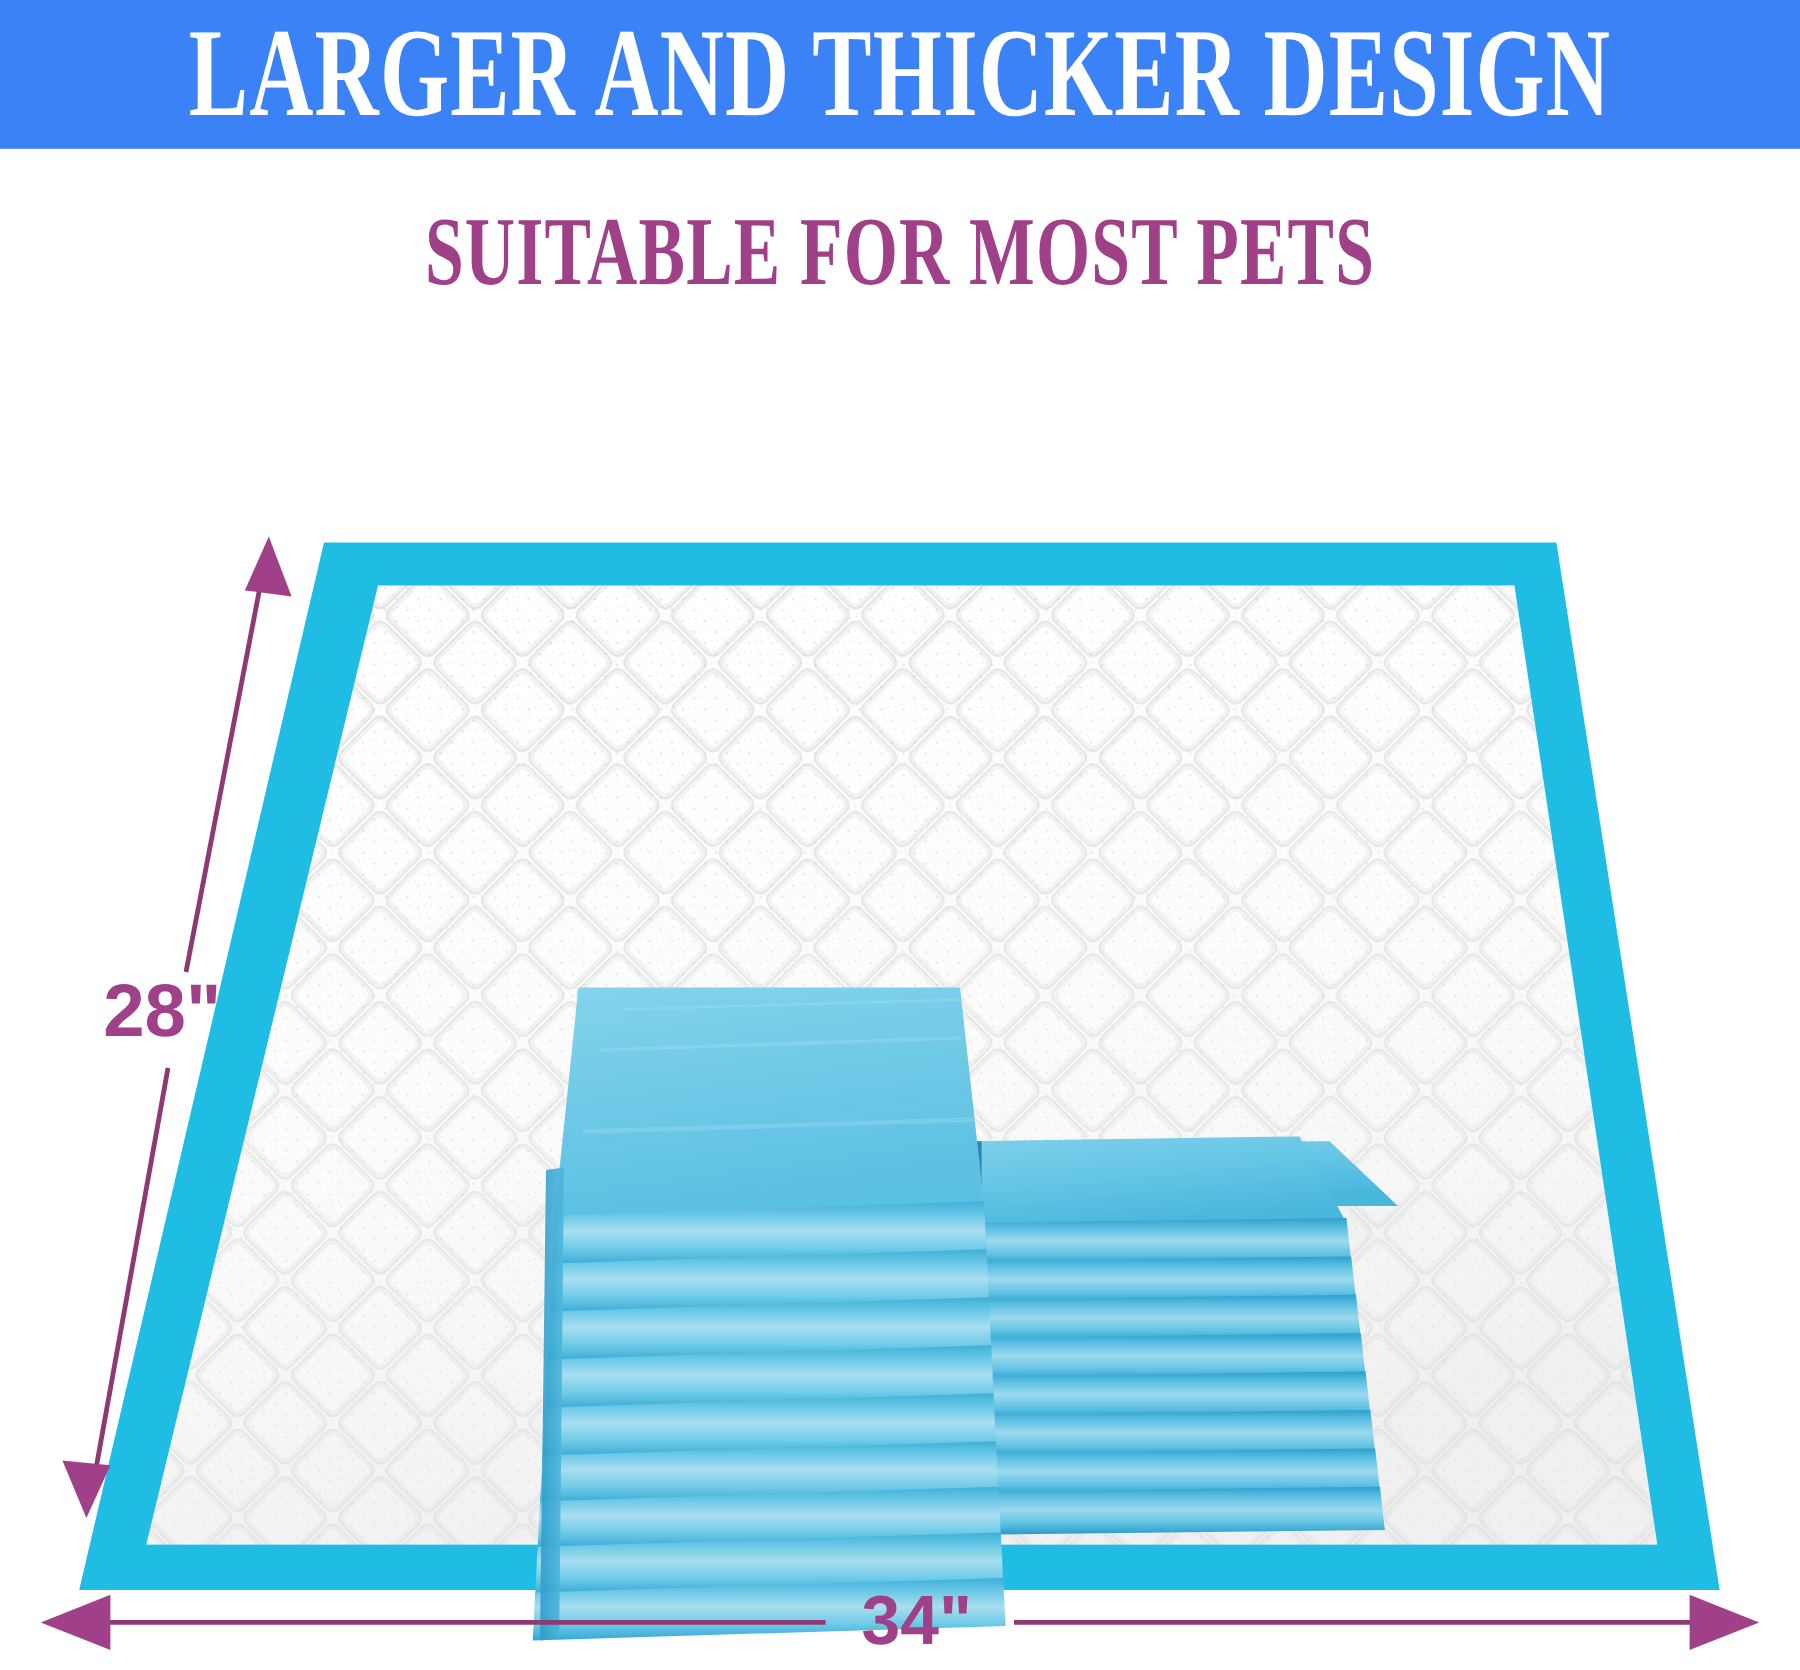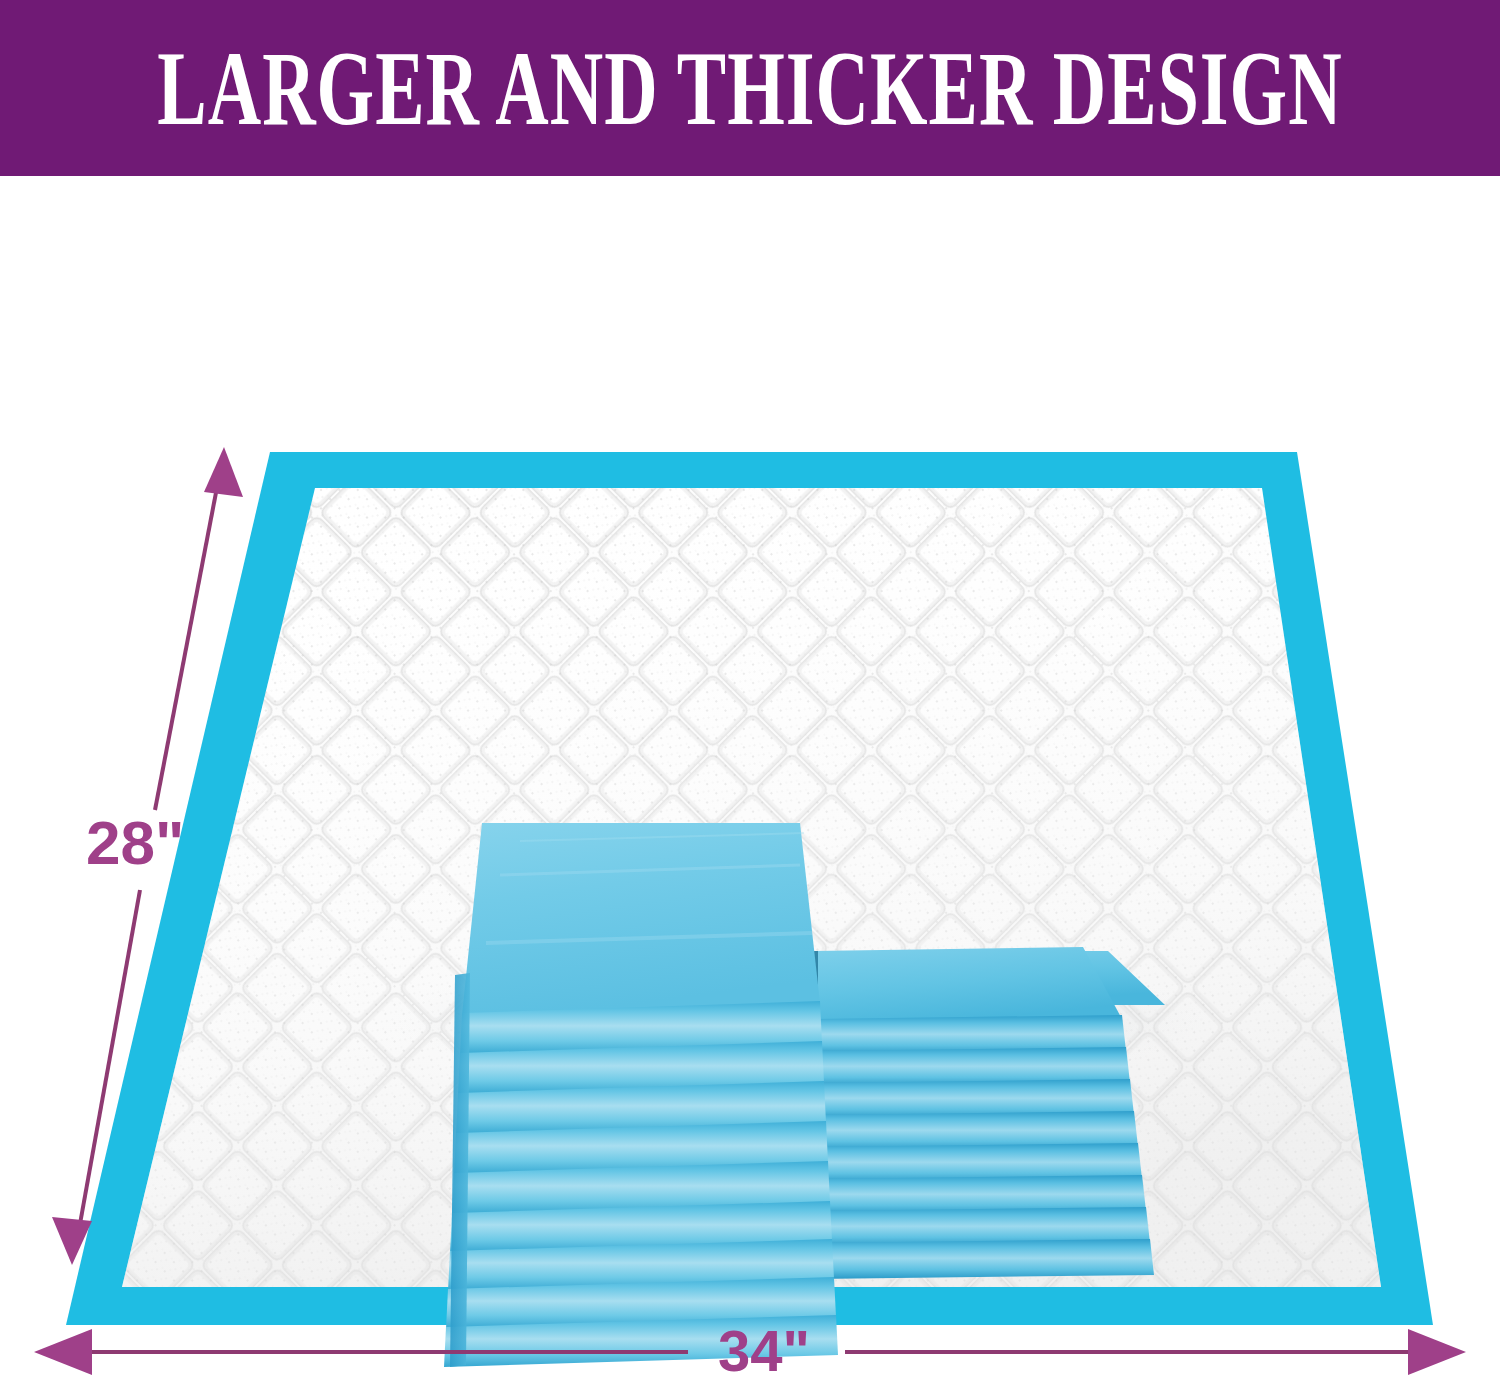--- a/index.html
+++ b/index.html
@@ -6,22 +6,22 @@
   html, body {
     width:1500px; height:1392px;
     background:#ffffff;
     font-family:"Liberation Serif", serif;
     overflow:hidden;
   }
   .page { position:relative; width:1500px; height:1392px; background:#ffffff; }
 
   
   .banner {
-    position:absolute; left:0; top:0; width:1500px; height:176px;
-    background:#701a75;
+    position:absolute; left:0; top:0; width:1500px; height:124px;
+    background:#3b82f6;
     display:flex; align-items:center; justify-content:center;
   }
   .banner-title {
     color:#ffffff;
     font-family:"Liberation Serif", serif;
     font-weight:700;
     font-size:74px;
     letter-spacing:1px;
     transform:scale(1.0,1.42);
     transform-origin:center center;
@@ -62,20 +62,23 @@
 </style>
 </head>
 <body>
 
 <div class="page">
 
   <div class="banner">
     <div class="banner-title">LARGER AND THICKER DESIGN</div>
   </div>
 
+  <div class="subtitle-wrap">
+    <div class="subtitle">SUITABLE FOR MOST PETS</div>
+  </div>
 
   <div class="scene">
     <svg class="scene-svg" viewBox="0 0 1500 1117" preserveAspectRatio="none">
       <defs>
 
         <pattern id="quilt" width="56" height="56" patternUnits="userSpaceOnUse" patternTransform="rotate(45)">
           <rect width="56" height="56" fill="#FDFDFD"></rect>
           <rect x="2" y="2" width="52" height="52" rx="7" fill="#FFFFFF"></rect>
           <rect x="2" y="2" width="52" height="52" rx="7" fill="none" stroke="#E2E2E2" stroke-width="2"></rect>
           <rect x="4" y="4" width="48" height="48" rx="6" fill="none" stroke="#F2F2F2" stroke-width="3"></rect>

